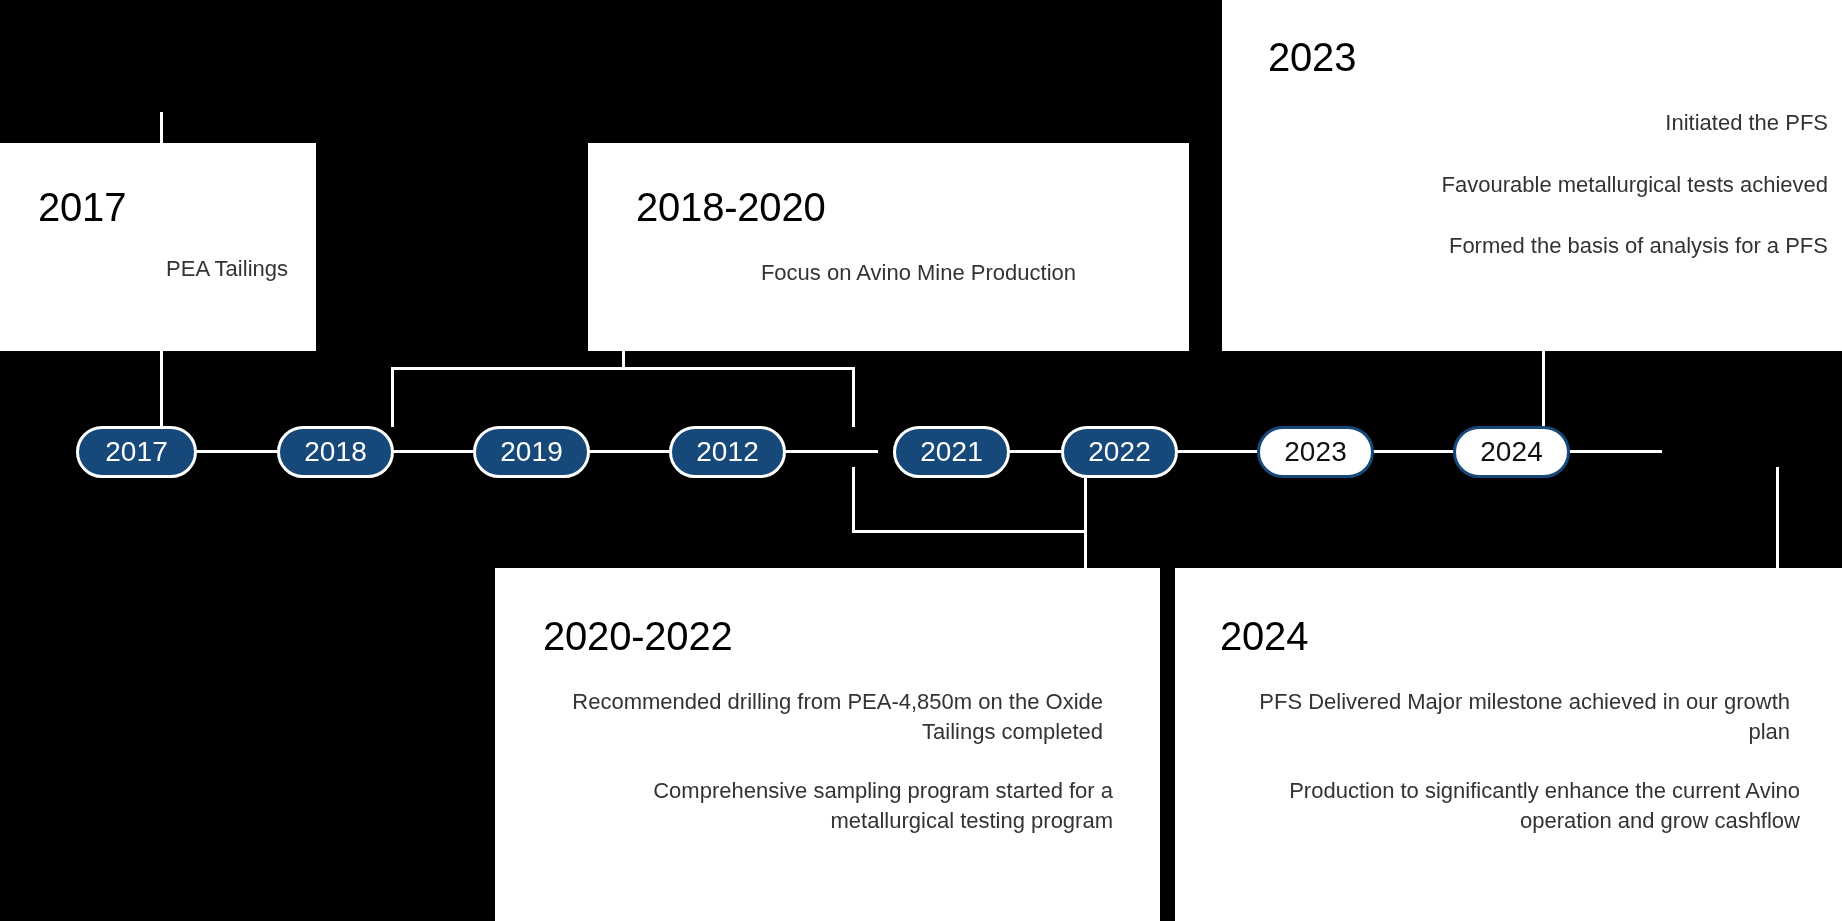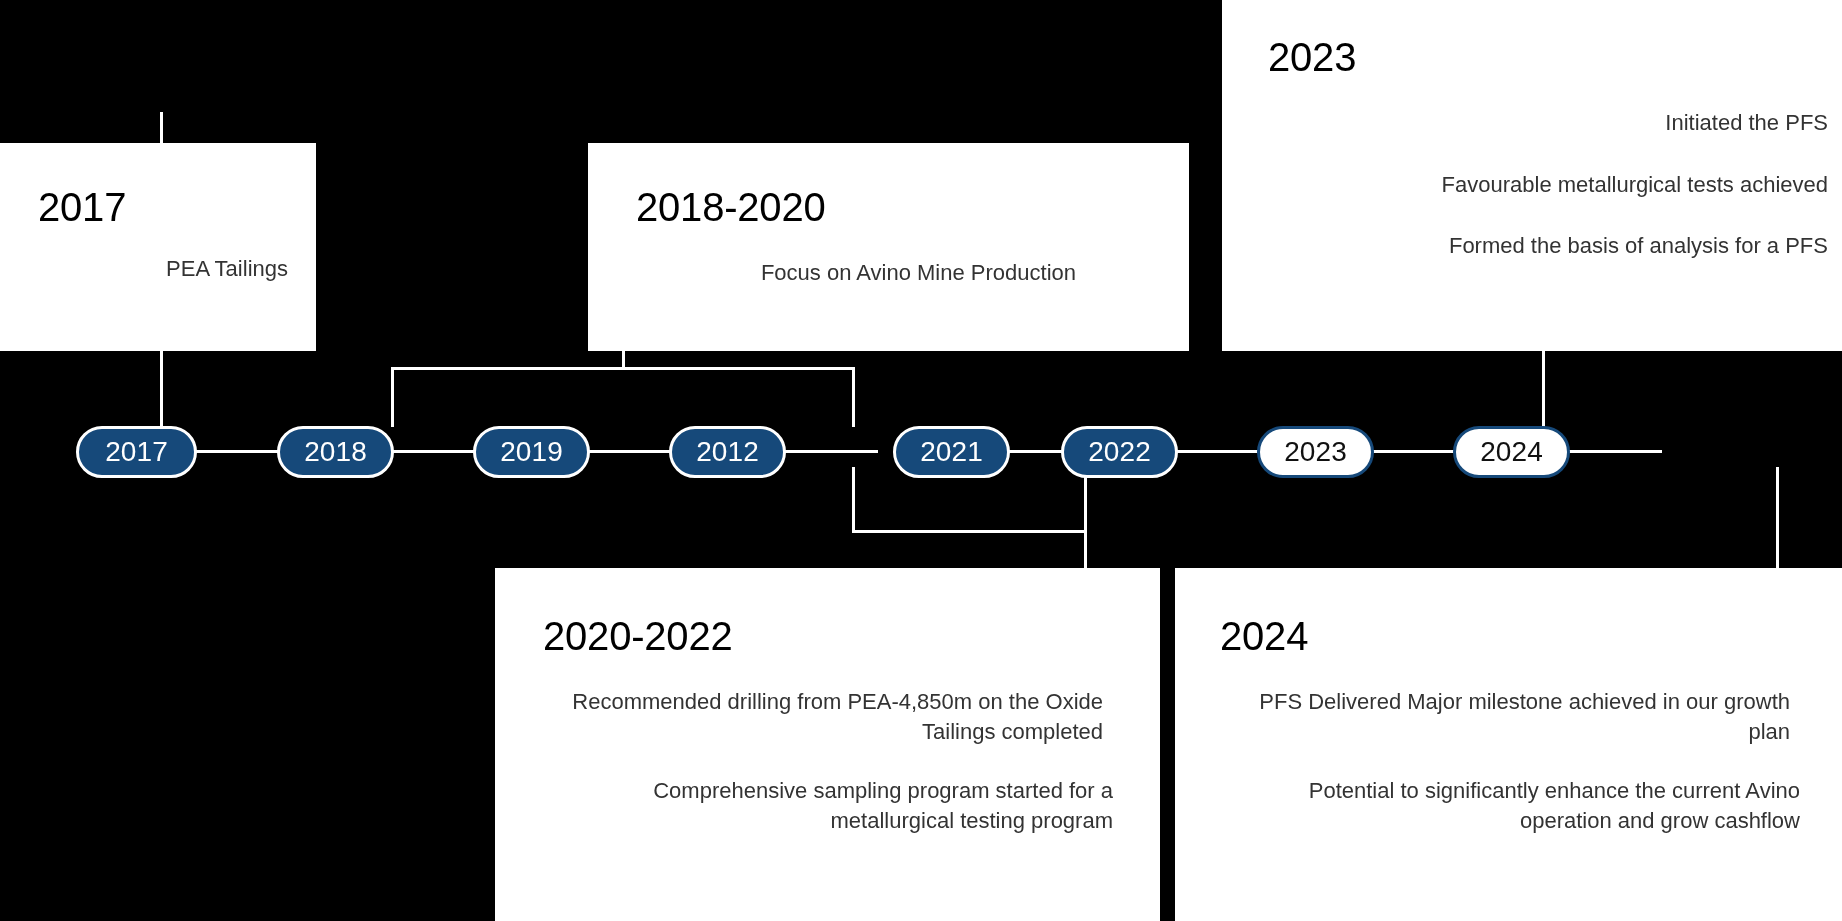--- a/index.html
+++ b/index.html
@@ -145,17 +145,17 @@
     <div class="card-body" style="margin-top:28px; gap:30px;">
       <div class="card-line" style="width:560px;">Recommended drilling from PEA-4,850m on the Oxide Tailings completed</div>
       <div class="card-line" style="width:570px;">Comprehensive sampling program started for a metallurgical testing program</div>
     </div>
   </div>
 
   <div class="card" style="left:1175px; top:568px; width:707px; height:353px; padding:46px 0 0 45px;">
     <div class="card-title">2024</div>
     <div class="card-body" style="margin-top:28px; gap:30px;">
       <div class="card-line" style="width:570px;">PFS Delivered Major milestone achieved in our growth plan</div>
-      <div class="card-line" style="width:580px;">Potential to significantly enhance the current Avino operation and grow cashflow</div>
+      <div class="card-line" style="width:580px;">Production to significantly enhance the current Avino operation and grow cashflow</div>
     </div>
   </div>
 
 </div>
 
 </body></html>

